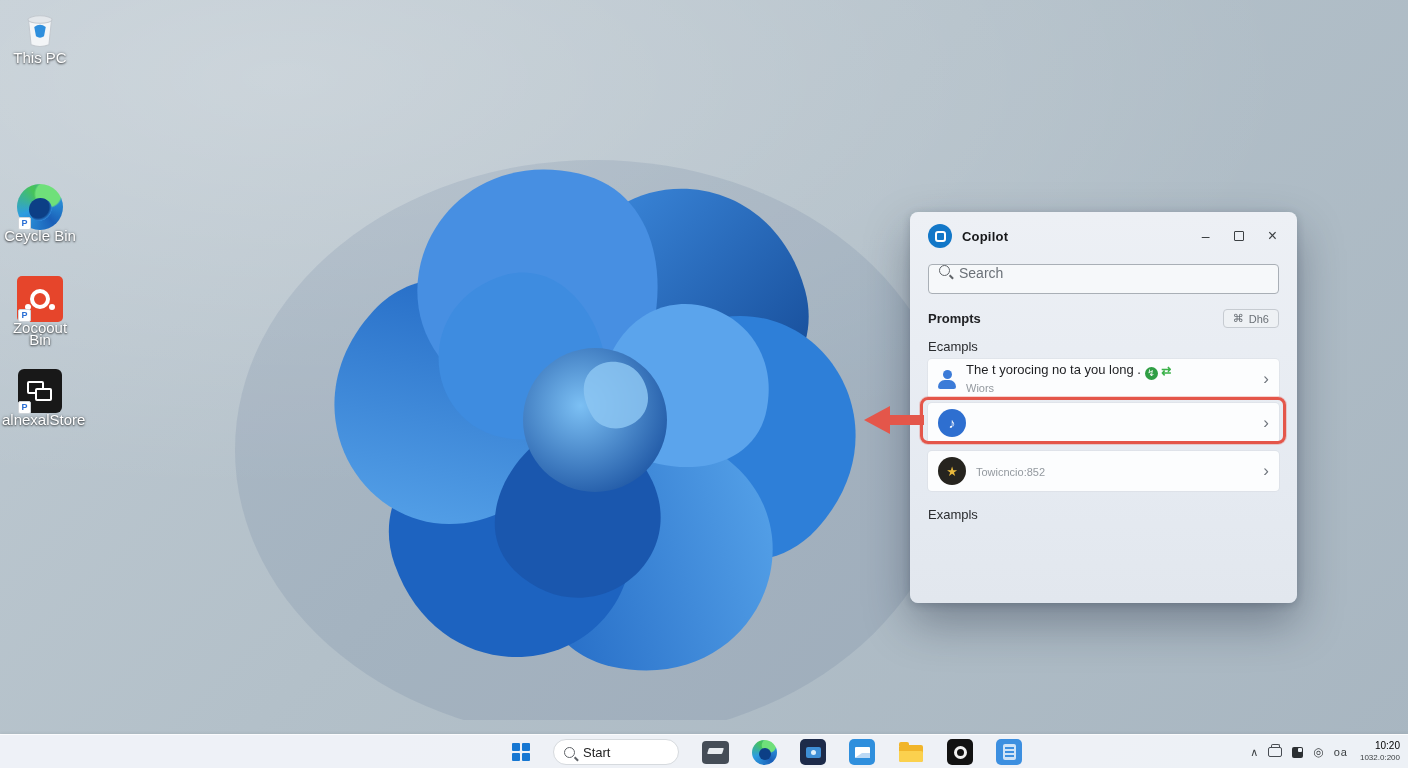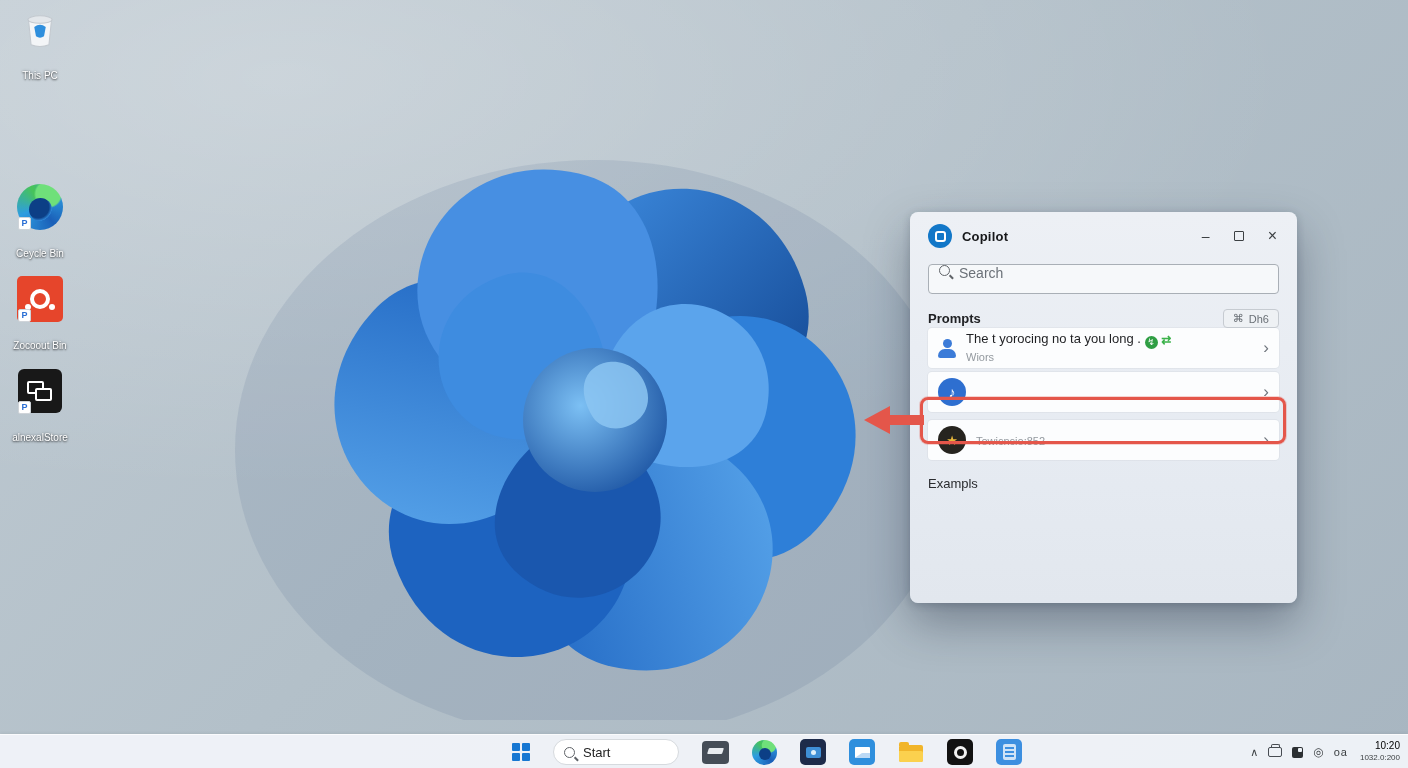--- a/index.html
+++ b/index.html
@@ -6,21 +6,21 @@
   body { font-family:"Liberation Sans", sans-serif; }
   .canvas{position:relative;width:1408px;height:768px;overflow:hidden;
     background:
       radial-gradient(120% 90% at 20% 10%, rgba(255,255,255,.25), rgba(255,255,255,0) 60%),
       linear-gradient(135deg,#bfcad2 0%,#b3c0c9 45%,#a8b6c1 100%);}
   svg{display:block}
 
   
   .dicon{position:absolute;left:2px;width:76px;text-align:center;cursor:default}
   .dicon .art{width:48px;height:46px;margin:0 auto;position:relative;display:flex;align-items:center;justify-content:center}
-  .dicon .lbl{font-size:10px;line-height:12px;color:#fff;text-shadow:0 1px 2px rgba(0,0,0,.65),0 0 3px rgba(0,0,0,.4);margin-top:18px}
+  .dicon .lbl{font-size:15px;line-height:12px;color:#fff;text-shadow:0 1px 2px rgba(0,0,0,.65),0 0 3px rgba(0,0,0,.4);margin-top:0}
   .pbadge{position:absolute;left:2px;bottom:0;width:13px;height:13px;background:#fff;border:1px solid #cfd4d9;border-radius:2px;
     font-size:9px;font-weight:bold;color:#2b6fd4;line-height:11px;text-align:center}
   .edge-ball{width:46px;height:46px;border-radius:50%;
     background:radial-gradient(circle at 68% 22%, #6fe07a 0 26%, rgba(0,0,0,0) 30%),
                conic-gradient(from 140deg,#1a5fb8,#2e9de0 30%,#47c457 55%,#2e9de0 75%,#1a5fb8);
     position:relative;overflow:hidden}
   .edge-ball::after{content:"";position:absolute;left:26%;top:30%;width:50%;height:50%;border-radius:50%;
     background:radial-gradient(circle at 40% 40%, #0c3f86 0 55%, #2e86d8 70%, rgba(255,255,255,0) 72%)}
   .redapp{width:46px;height:46px;border-radius:5px;background:#e6452b;position:relative;display:flex;align-items:center;justify-content:center}
   .redapp .ring{width:20px;height:20px;border:4px solid #fff;border-radius:50%}
@@ -227,20 +227,21 @@
     </div>
 
     <div class="promptrow">
       <span class="promptlbl">Prompts</span>
       <span class="cutbtn">
         <span>⌘</span>
         <span>Dh6</span>
       </span>
     </div>
 
+    <div class="seclbl">Ecampls</div>
 
     <div class="rows">
       <div class="rowi">
         <div class="av-person" style="flex:none">
           <div class="p-head"></div>
             <div class="p-body"></div>
         </div>
         <div class="txt">
           <div class="t">
             <span>The t yorocing no ta you long .</span>

